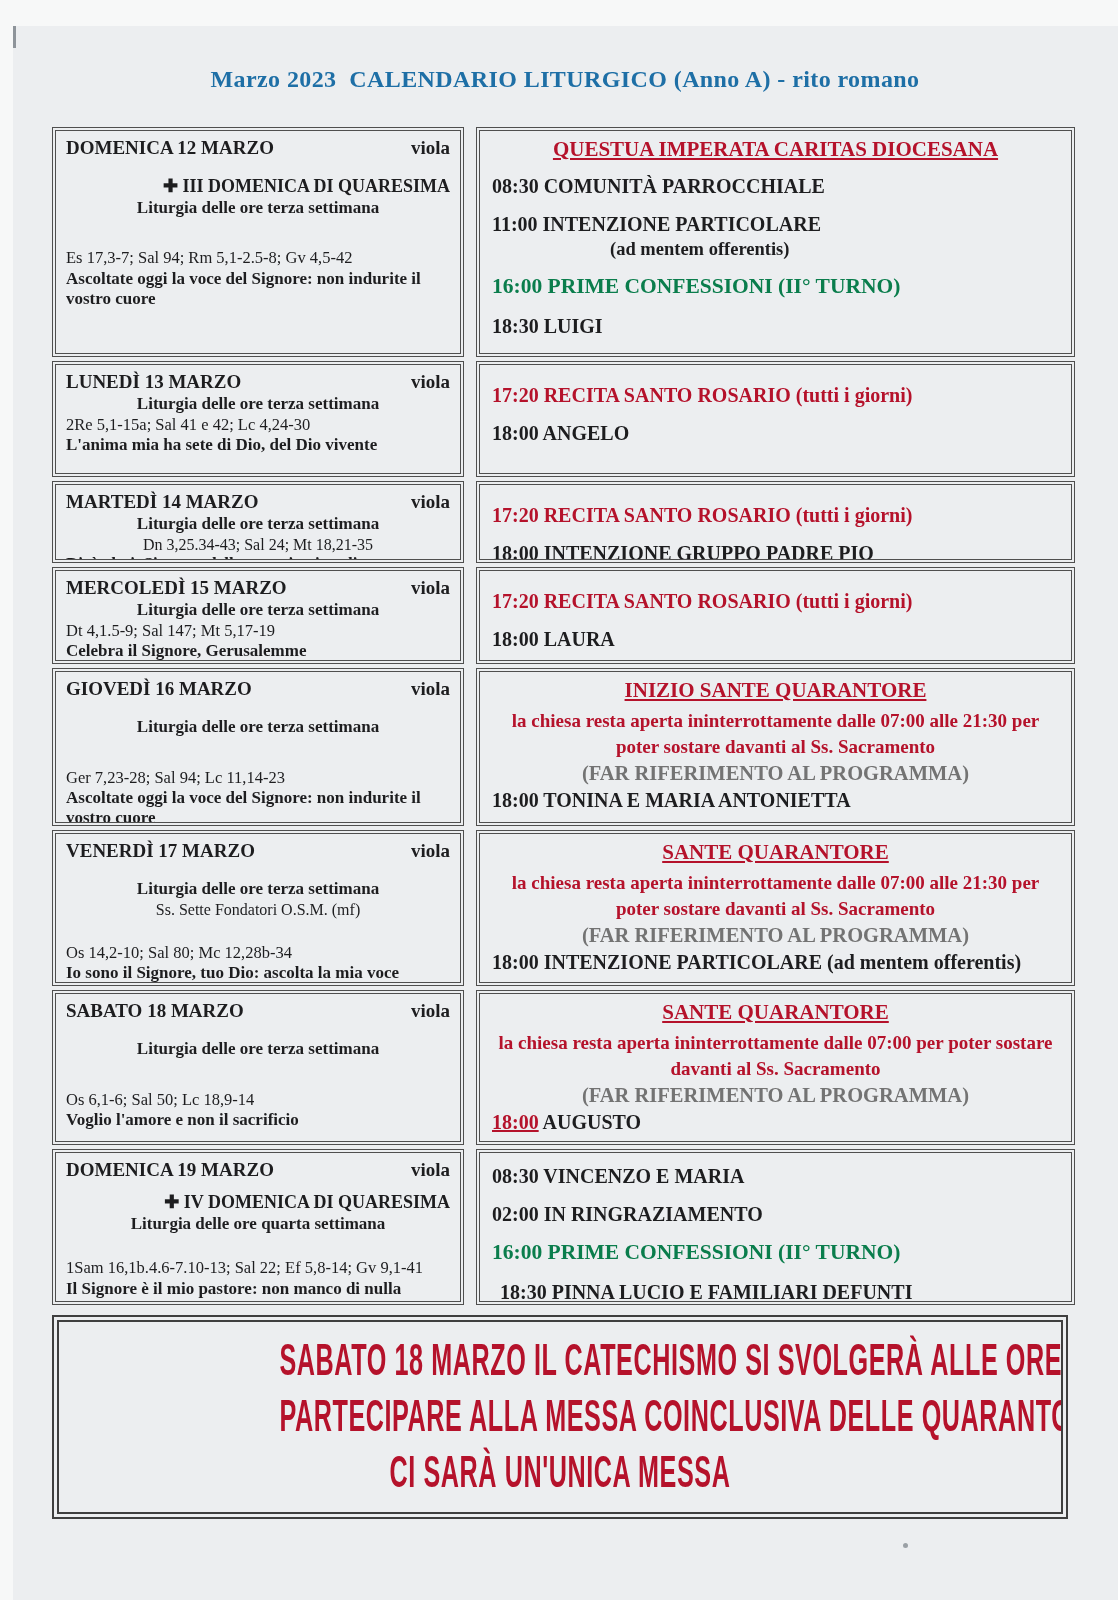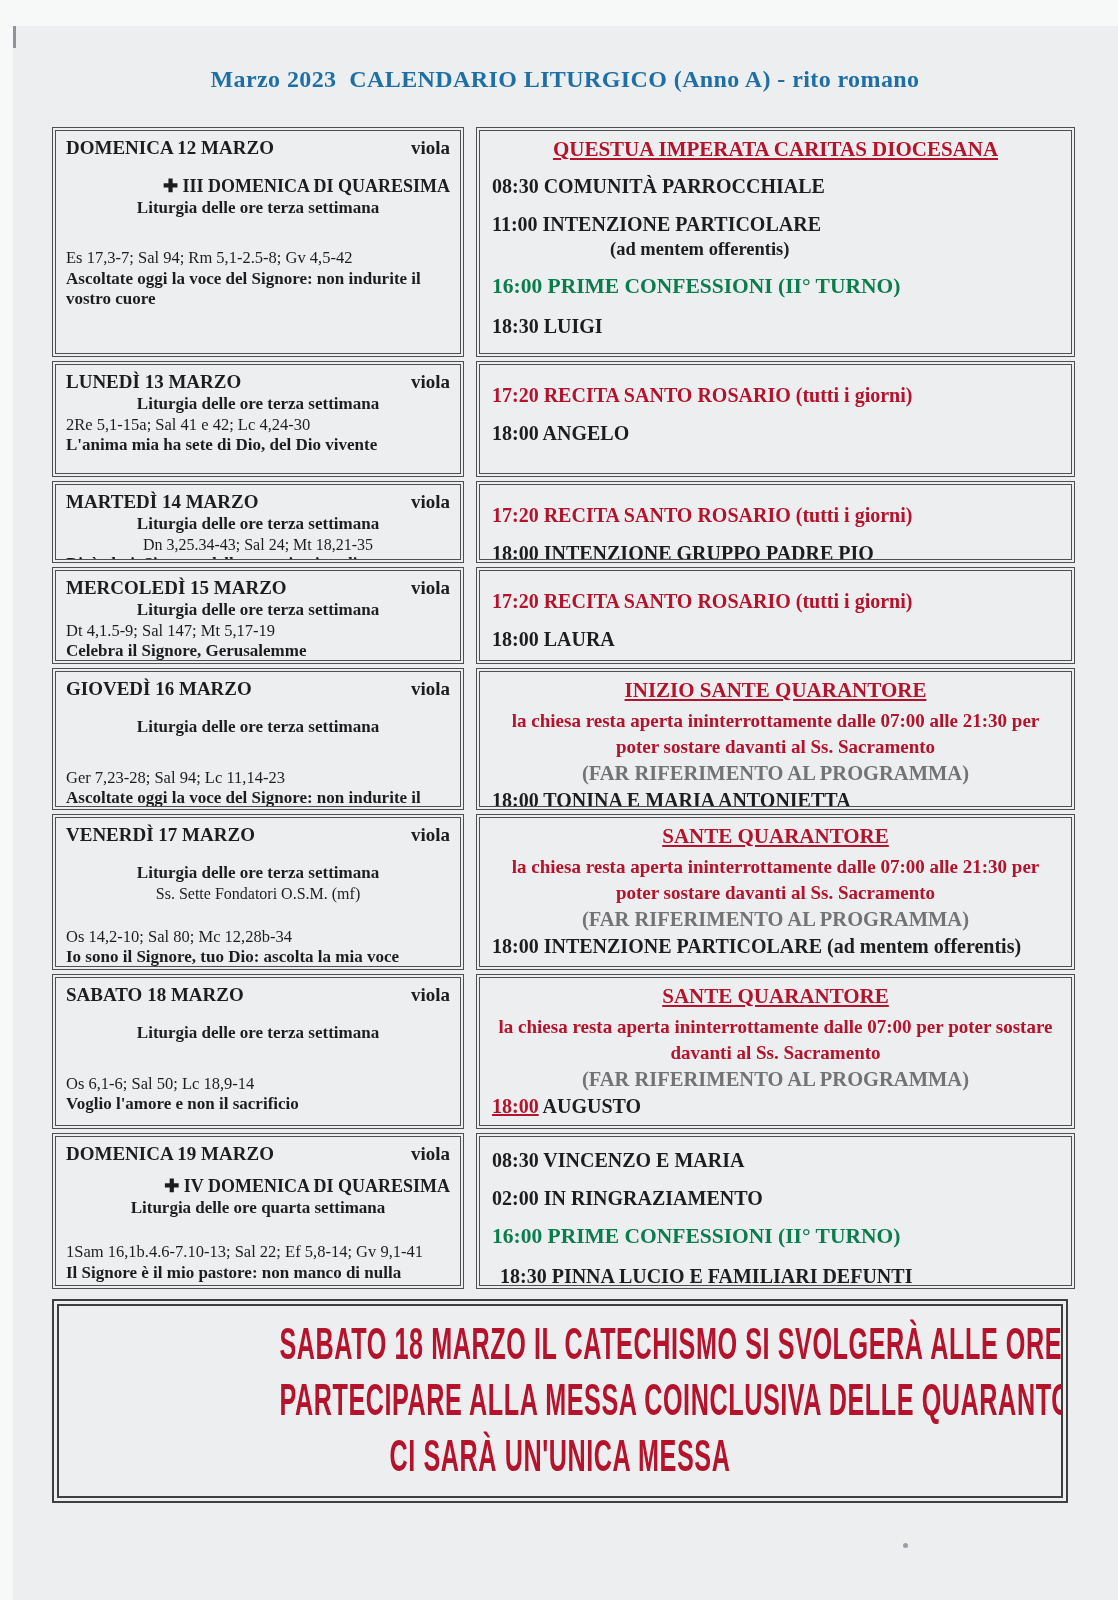--- a/index.html
+++ b/index.html
@@ -41,21 +41,21 @@
     box-sizing:border-box;
     background:transparent;
   }
   .cell-inner{
     border:1.5px solid #4f4f4f;
     height:100%;
     box-sizing:border-box;
     overflow:hidden;
   }
   .r0{height:230px}.r1{height:116px}.r2{height:82px}.r3{height:97px}
-  .r4{height:142px}.r5{height:156px}.r6{height:155px}.r7{height:156px}
+  .r4{height:158px}.r5{height:156px}.r6{height:155px}.r7{height:156px}
 
   
   .cell-left .cell-inner{padding:6px 10px 4px 10px;}
   .day-header{
     display:flex;justify-content:space-between;align-items:baseline;
     font-weight:bold;font-size:19px;line-height:1.2;
   }
   .ln{font-size:16.5px;line-height:1.22;}
   .ln.feast{text-align:right;font-weight:bold;font-size:18px;}
   .ln.liturgy{text-align:center;font-weight:bold;font-size:17px;}

